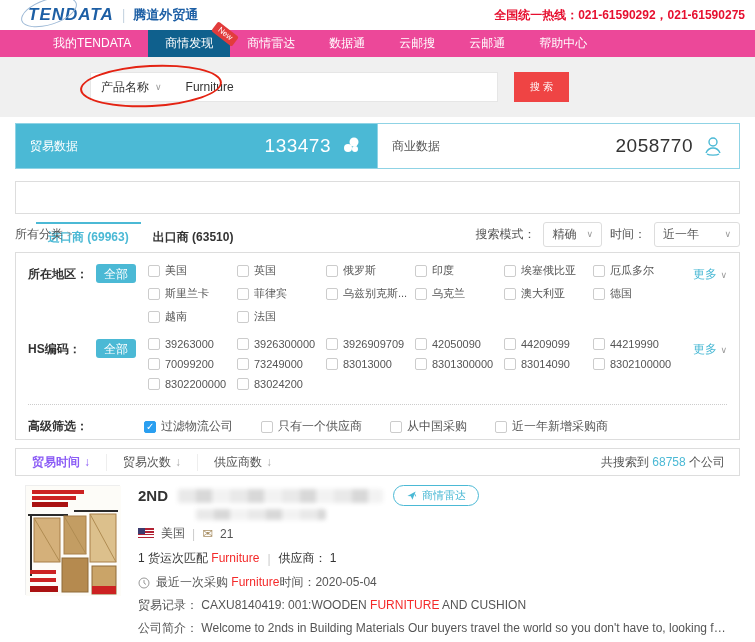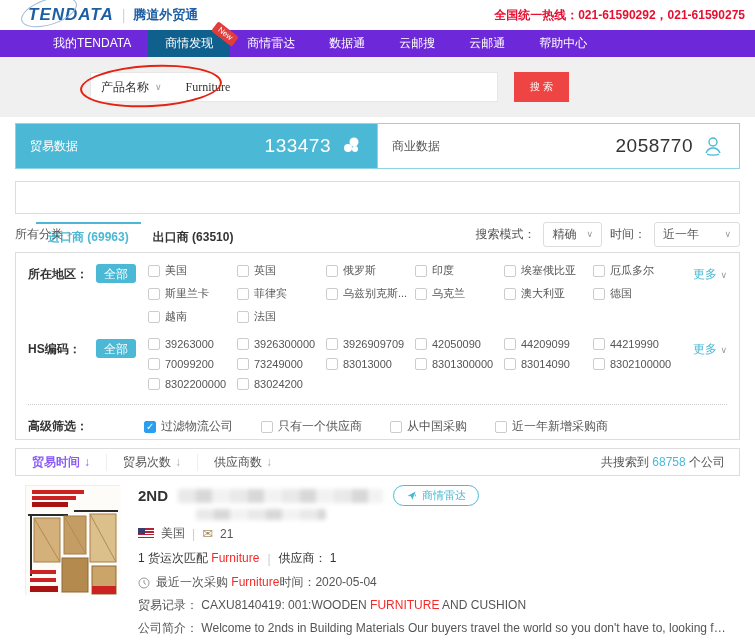--- a/index.html
+++ b/index.html
@@ -11,27 +11,27 @@
   }
   
   .tophdr { height:30px; display:flex; align-items:center; justify-content:space-between; padding:0 10px 0 28px; background:#fff; }
   .logo { display:flex; align-items:center; gap:8px; }
   .logo-en { position:relative; font-size:17px; font-weight:bold; font-style:italic; color:#1d5fa5; letter-spacing:1px; }
   .logo-swoosh { position:absolute; left:-8px; top:-6px; width:58px; height:26px; border:1.5px solid #9db9d6; border-radius:50%; transform:rotate(-18deg); pointer-events:none; }
   .logo-sep { color:#c9d6e2; font-size:14px; }
   .logo-cn { color:#1d5fa5; font-size:13px; font-weight:bold; }
   .hotline { color:#e60f2f; font-weight:bold; font-size:12px; }
   
-  .nav { height:27px; background:#6d28d9; display:flex; padding-left:36px; }
+  .nav { height:27px; background:#ec4899; display:flex; padding-left:36px; }
   .nav-item { position:relative; color:#fff; font-size:12px; line-height:27px; padding:0 17px; cursor:pointer; white-space:nowrap; }
   .nav-item.active { background:#0f608d; }
   .nav-badge { position:absolute; top:-2px; right:-8px; background:#e23c3c; color:#fff; font-size:8px; line-height:10px; padding:1px 5px; transform:rotate(38deg); border-radius:2px; }
   
   .searchstrip { position:relative; height:60px; background:#f0f0f0; }
-  .searchbar { position:absolute; left:90px; top:15px; width:408px; height:30px; background:#fff; display:flex; align-items:center; border:1px solid #e6e6e6;font-family:Liberation Serif, serif; }
+  .searchbar { position:absolute; left:90px; top:15px; width:408px; height:30px; background:#fff; display:flex; align-items:center; border:1px solid #e6e6e6; }
   .cat { display:flex; align-items:center; gap:6px; padding:0 10px; color:#333; cursor:pointer; }
   .chev { color:#999; font-size:9px; }
   .query { margin-left:14px; color:#333; }
   .red-ellipse { position:absolute; left:80px; top:8px; width:142px; height:42px; border:2px solid #e42313; border-radius:50%; transform:rotate(-3deg); pointer-events:none; }
   .search-btn { position:absolute; left:514px; top:15px; width:55px; height:30px; background:#ef4444; color:#fff; border:none; font-size:10px; cursor:pointer; font-family:inherit; }
   
   .stats { margin:6px 15px 0; display:flex; height:46px; border:1px solid #8fd3e5; background:#fff; }
   .stat { flex:1; display:flex; align-items:center; padding:0 14px; gap:8px; }
   .stat + .stat { border-left:1px solid #8fd3e5; }
   .stat.active { background:#4bb9d5; border:none; }

